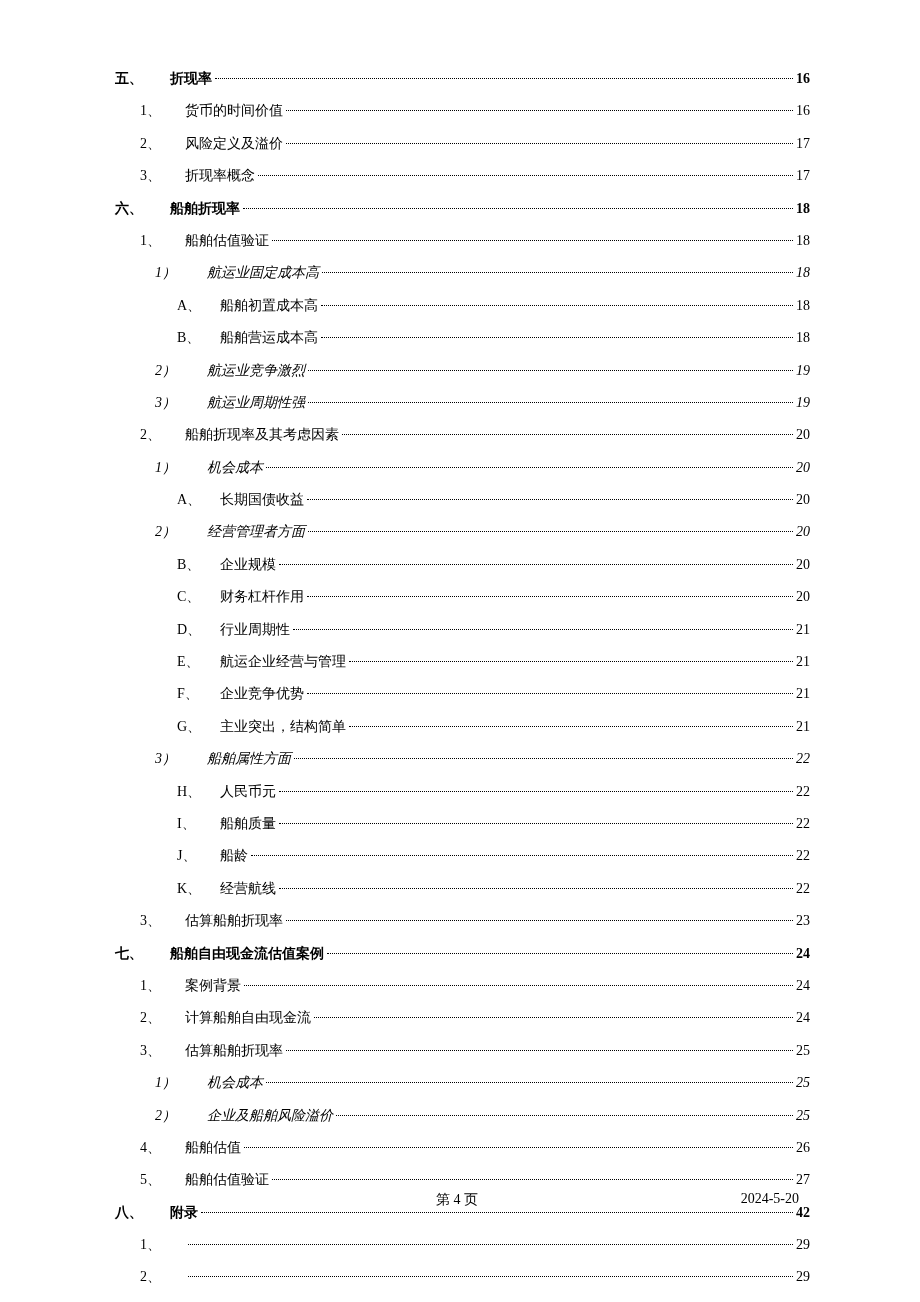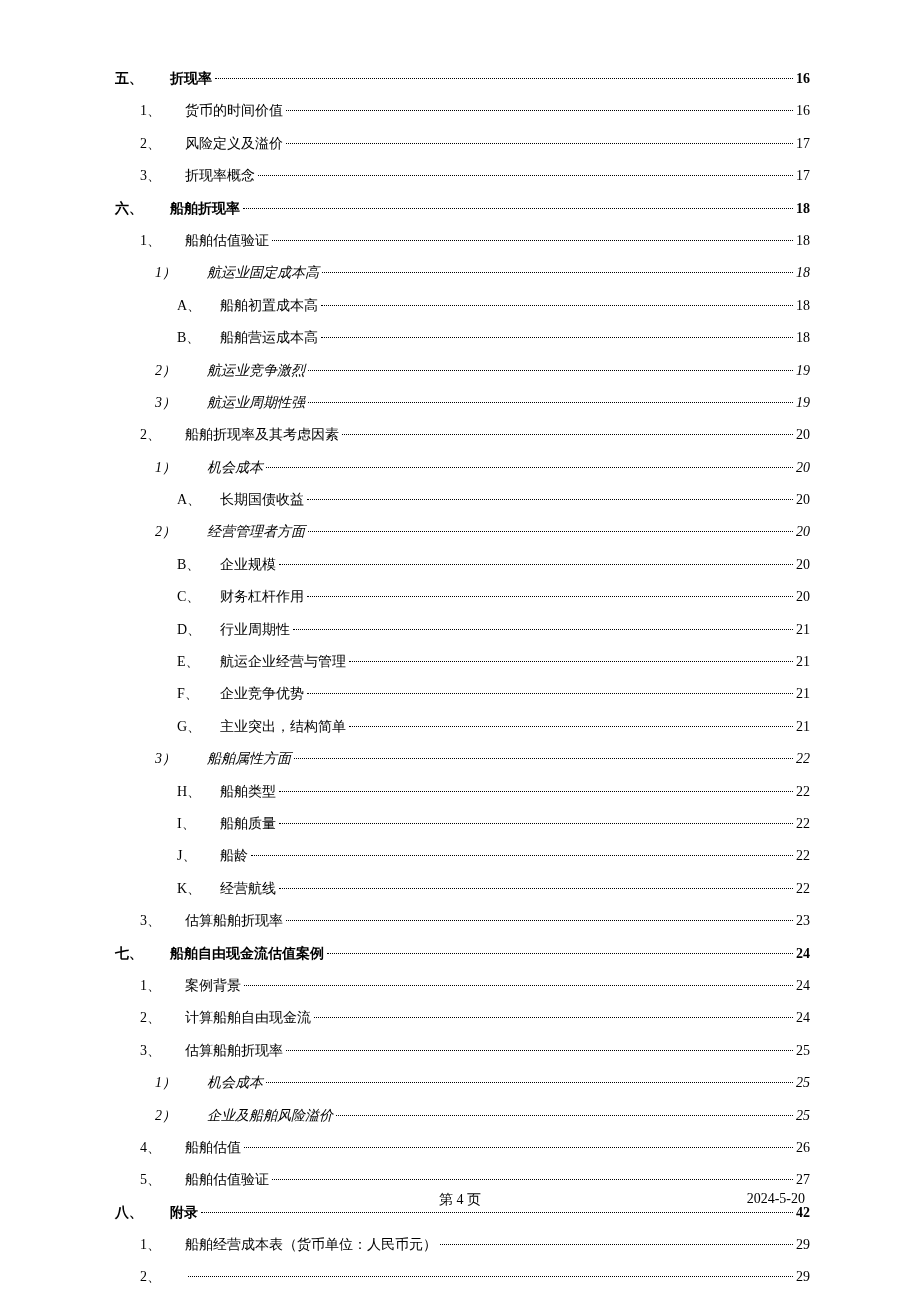--- a/index.html
+++ b/index.html
@@ -73,21 +73,21 @@
       font-style: italic;
     }
     .level-3 .toc-num {
       padding-left: 62px;
       width: 105px;
     }
     .footer {
       position: absolute;
       bottom: 95px;
       left: 0;
-      right: 0;
+      right: 6px;
       display: flex;
       justify-content: space-between;
       padding: 0 115px 0 0;
       font-size: 14px;
       margin-top: 16px;
     }
     .footer-center {
       position: absolute;
       left: 50%;
       transform: translateX(-50%);
@@ -228,21 +228,21 @@
         <span class="toc-page">21</span>
       </div>
       <div class="toc-line level-2">
         <span class="toc-num">3）</span>
         <span class="toc-title italic">船舶属性方面</span>
         <span class="toc-dots"></span>
         <span class="toc-page italic">22</span>
       </div>
       <div class="toc-line level-3">
         <span class="toc-num">H、</span>
-        <span class="toc-title">船舶类型</span>
+        <span class="toc-title">人民币元</span>
         <span class="toc-dots"></span>
         <span class="toc-page">22</span>
       </div>
       <div class="toc-line level-3">
         <span class="toc-num">I、</span>
         <span class="toc-title">船舶质量</span>
         <span class="toc-dots"></span>
         <span class="toc-page">22</span>
       </div>
       <div class="toc-line level-3">
@@ -312,21 +312,20 @@
         <span class="toc-page">27</span>
       </div>
       <div class="toc-line level-h bold">
         <span class="toc-num">八、</span>
         <span class="toc-title bold">附录</span>
         <span class="toc-dots"></span>
         <span class="toc-page">42</span>
       </div>
       <div class="toc-line level-1">
         <span class="toc-num">1、</span>
-        <span class="toc-title">船舶经营成本表（货币单位：人民币元）</span>
         <span class="toc-dots"></span>
         <span class="toc-page">29</span>
       </div>
       <div class="toc-line level-1">
         <span class="toc-num">2、</span>
         <span class="toc-dots"></span>
         <span class="toc-page">29</span>
       </div>
       <div class="toc-line level-1">
         <span class="toc-num">3、</span>

